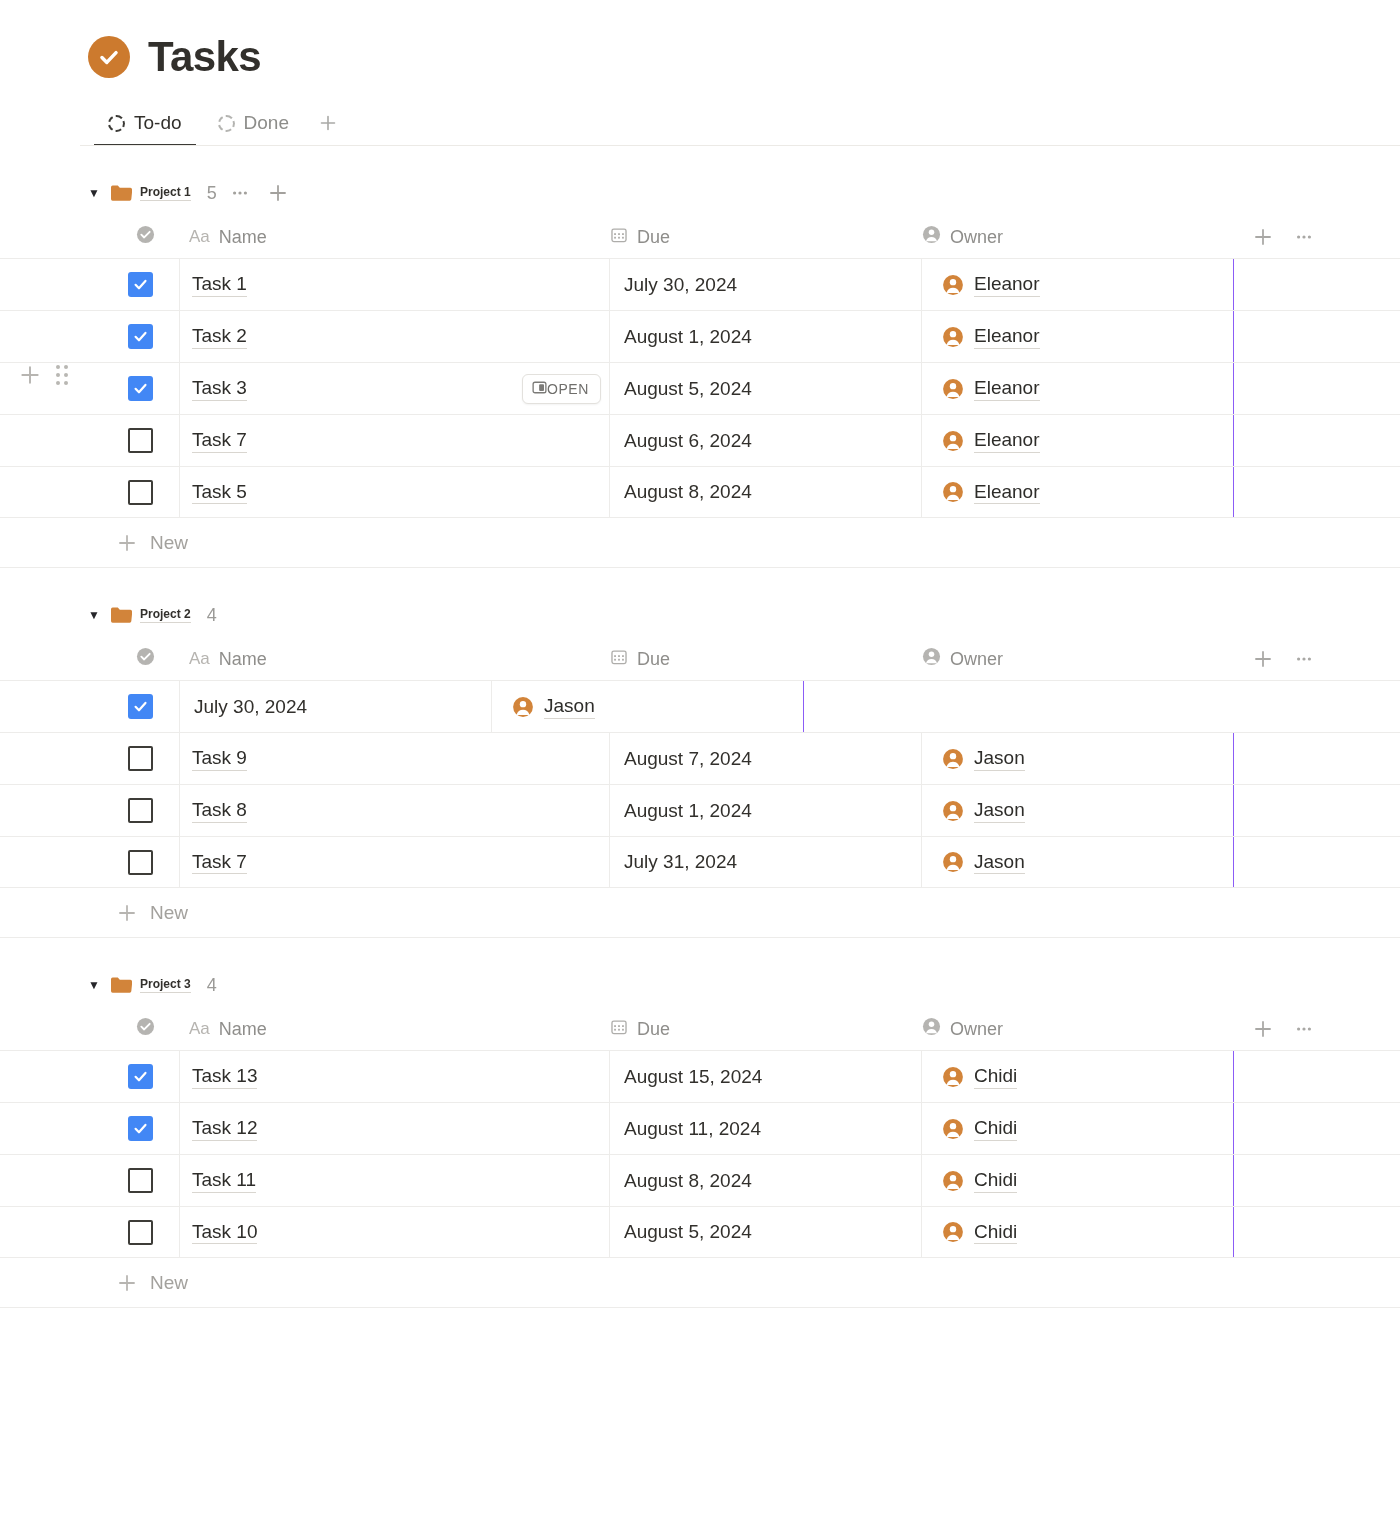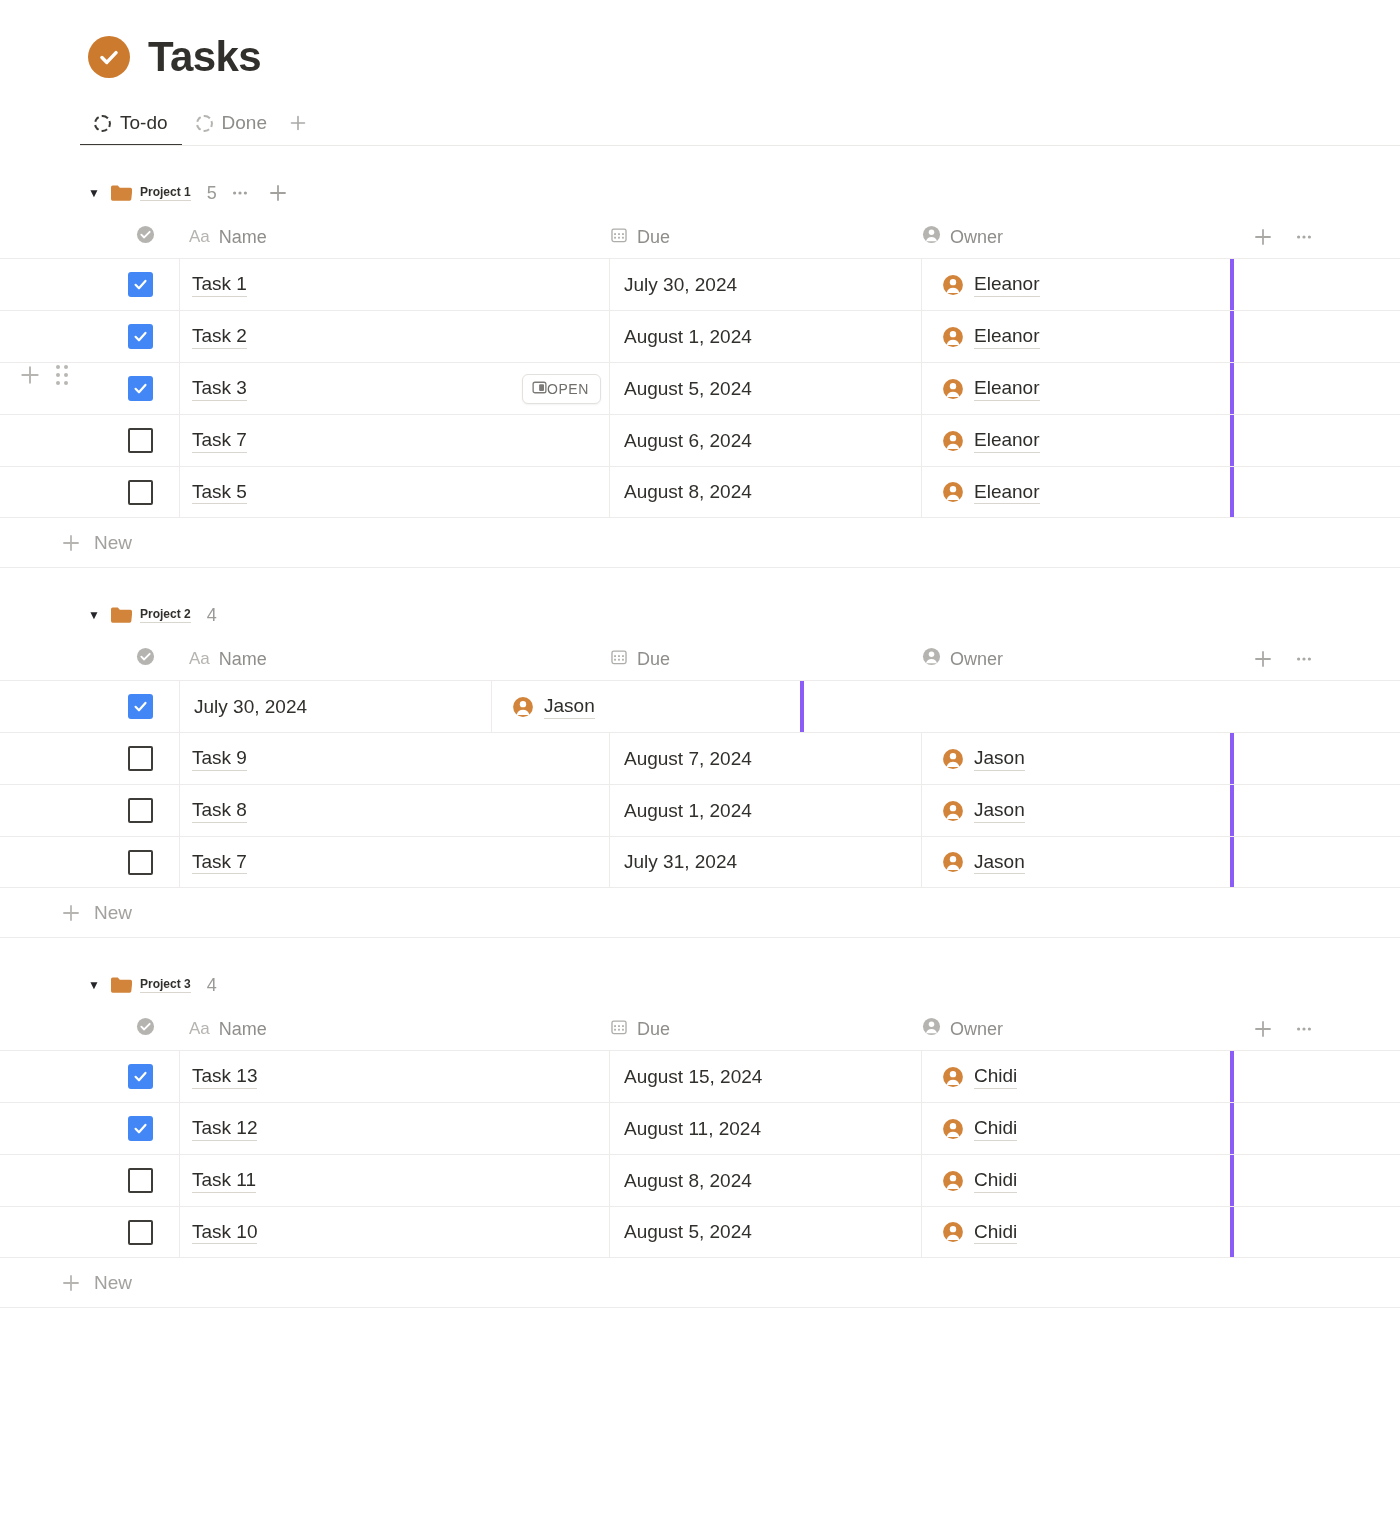--- a/index.html
+++ b/index.html
@@ -24,22 +24,22 @@
   }
   .title-icon svg { display: block; }
   .page-title {
     font-size: 42px; font-weight: bold; color: #32302c;
     letter-spacing: -0.6px; line-height: 1;
   }
 
   
   .tabs-wrap { position: relative; margin-top: 22px; }
   .tabs {
-    display: flex; align-items: flex-start; gap: 0;
-    padding-left: 88px; height: 46px;
+    display: flex; align-items: flex-start; gap: 8px;
+    padding-left: 88px; height: 46px; margin-left: 14px;
   }
   .tab {
     display: flex; align-items: center; gap: 9px;
     height: 46px; padding: 0 14px;
     font-size: 19px; cursor: pointer; position: relative;
   }
   .tab:first-child { margin-left: -8px; }
   .tab.active { color: #32302c; font-weight: normal; }
   .tab.inactive { color: #8d8d8a; }
   .tab.active::after {
@@ -113,21 +113,21 @@
     width: 430px; padding-left: 12px;
     border-right: 1px solid #edecea; flex: 0 0 auto;
     justify-content: space-between; padding-right: 8px;
   }
   .cell-due {
     width: 312px; padding-left: 14px;
     border-right: 1px solid #edecea; flex: 0 0 auto;
   }
   .cell-owner {
     width: 312px; padding-left: 20px;
-    border-right: 4px solid #8b5cf6; flex: 0 0 auto;
+    border-right: 1px solid #8b5cf6; flex: 0 0 auto;
   }
   .cell-end { flex: 1 1 auto; }
 
   .chk {
     width: 25px; height: 25px; flex: 0 0 auto; cursor: pointer;
     display: flex; align-items: center; justify-content: center;
   }
   .chk.on { background: #4287f5; border-radius: 3px; }
   .chk.off { border: 2.5px solid #3d3c38; border-radius: 2px; background: #fff; }
 
@@ -146,21 +146,21 @@
   .open-btn {
     display: inline-flex; align-items: center; gap: 0;
     border: 1px solid #e3e1dd; border-radius: 6px;
     background: #fff; padding: 5px 11px 5px 9px;
     font-size: 14px; letter-spacing: 0.6px; color: #6f6e6b;
     cursor: pointer; box-shadow: 0 1px 2px rgba(0,0,0,0.05);
   }
 
   .newrow {
     display: flex; align-items: center; height: 50px;
-    padding-left: 60px; gap: 12px;
+    padding-left: 116px; gap: 12px;
     border-bottom: 1px solid #edecea;
     color: #a3a19d; font-size: 19px; cursor: pointer;
   }
   .newrow .plus { color: #b7b5b1; display: flex; align-items: center; }
 
   
   .row-handles {
     position: absolute; display: flex; align-items: center; gap: 14px;
     left: 18px;
   }

